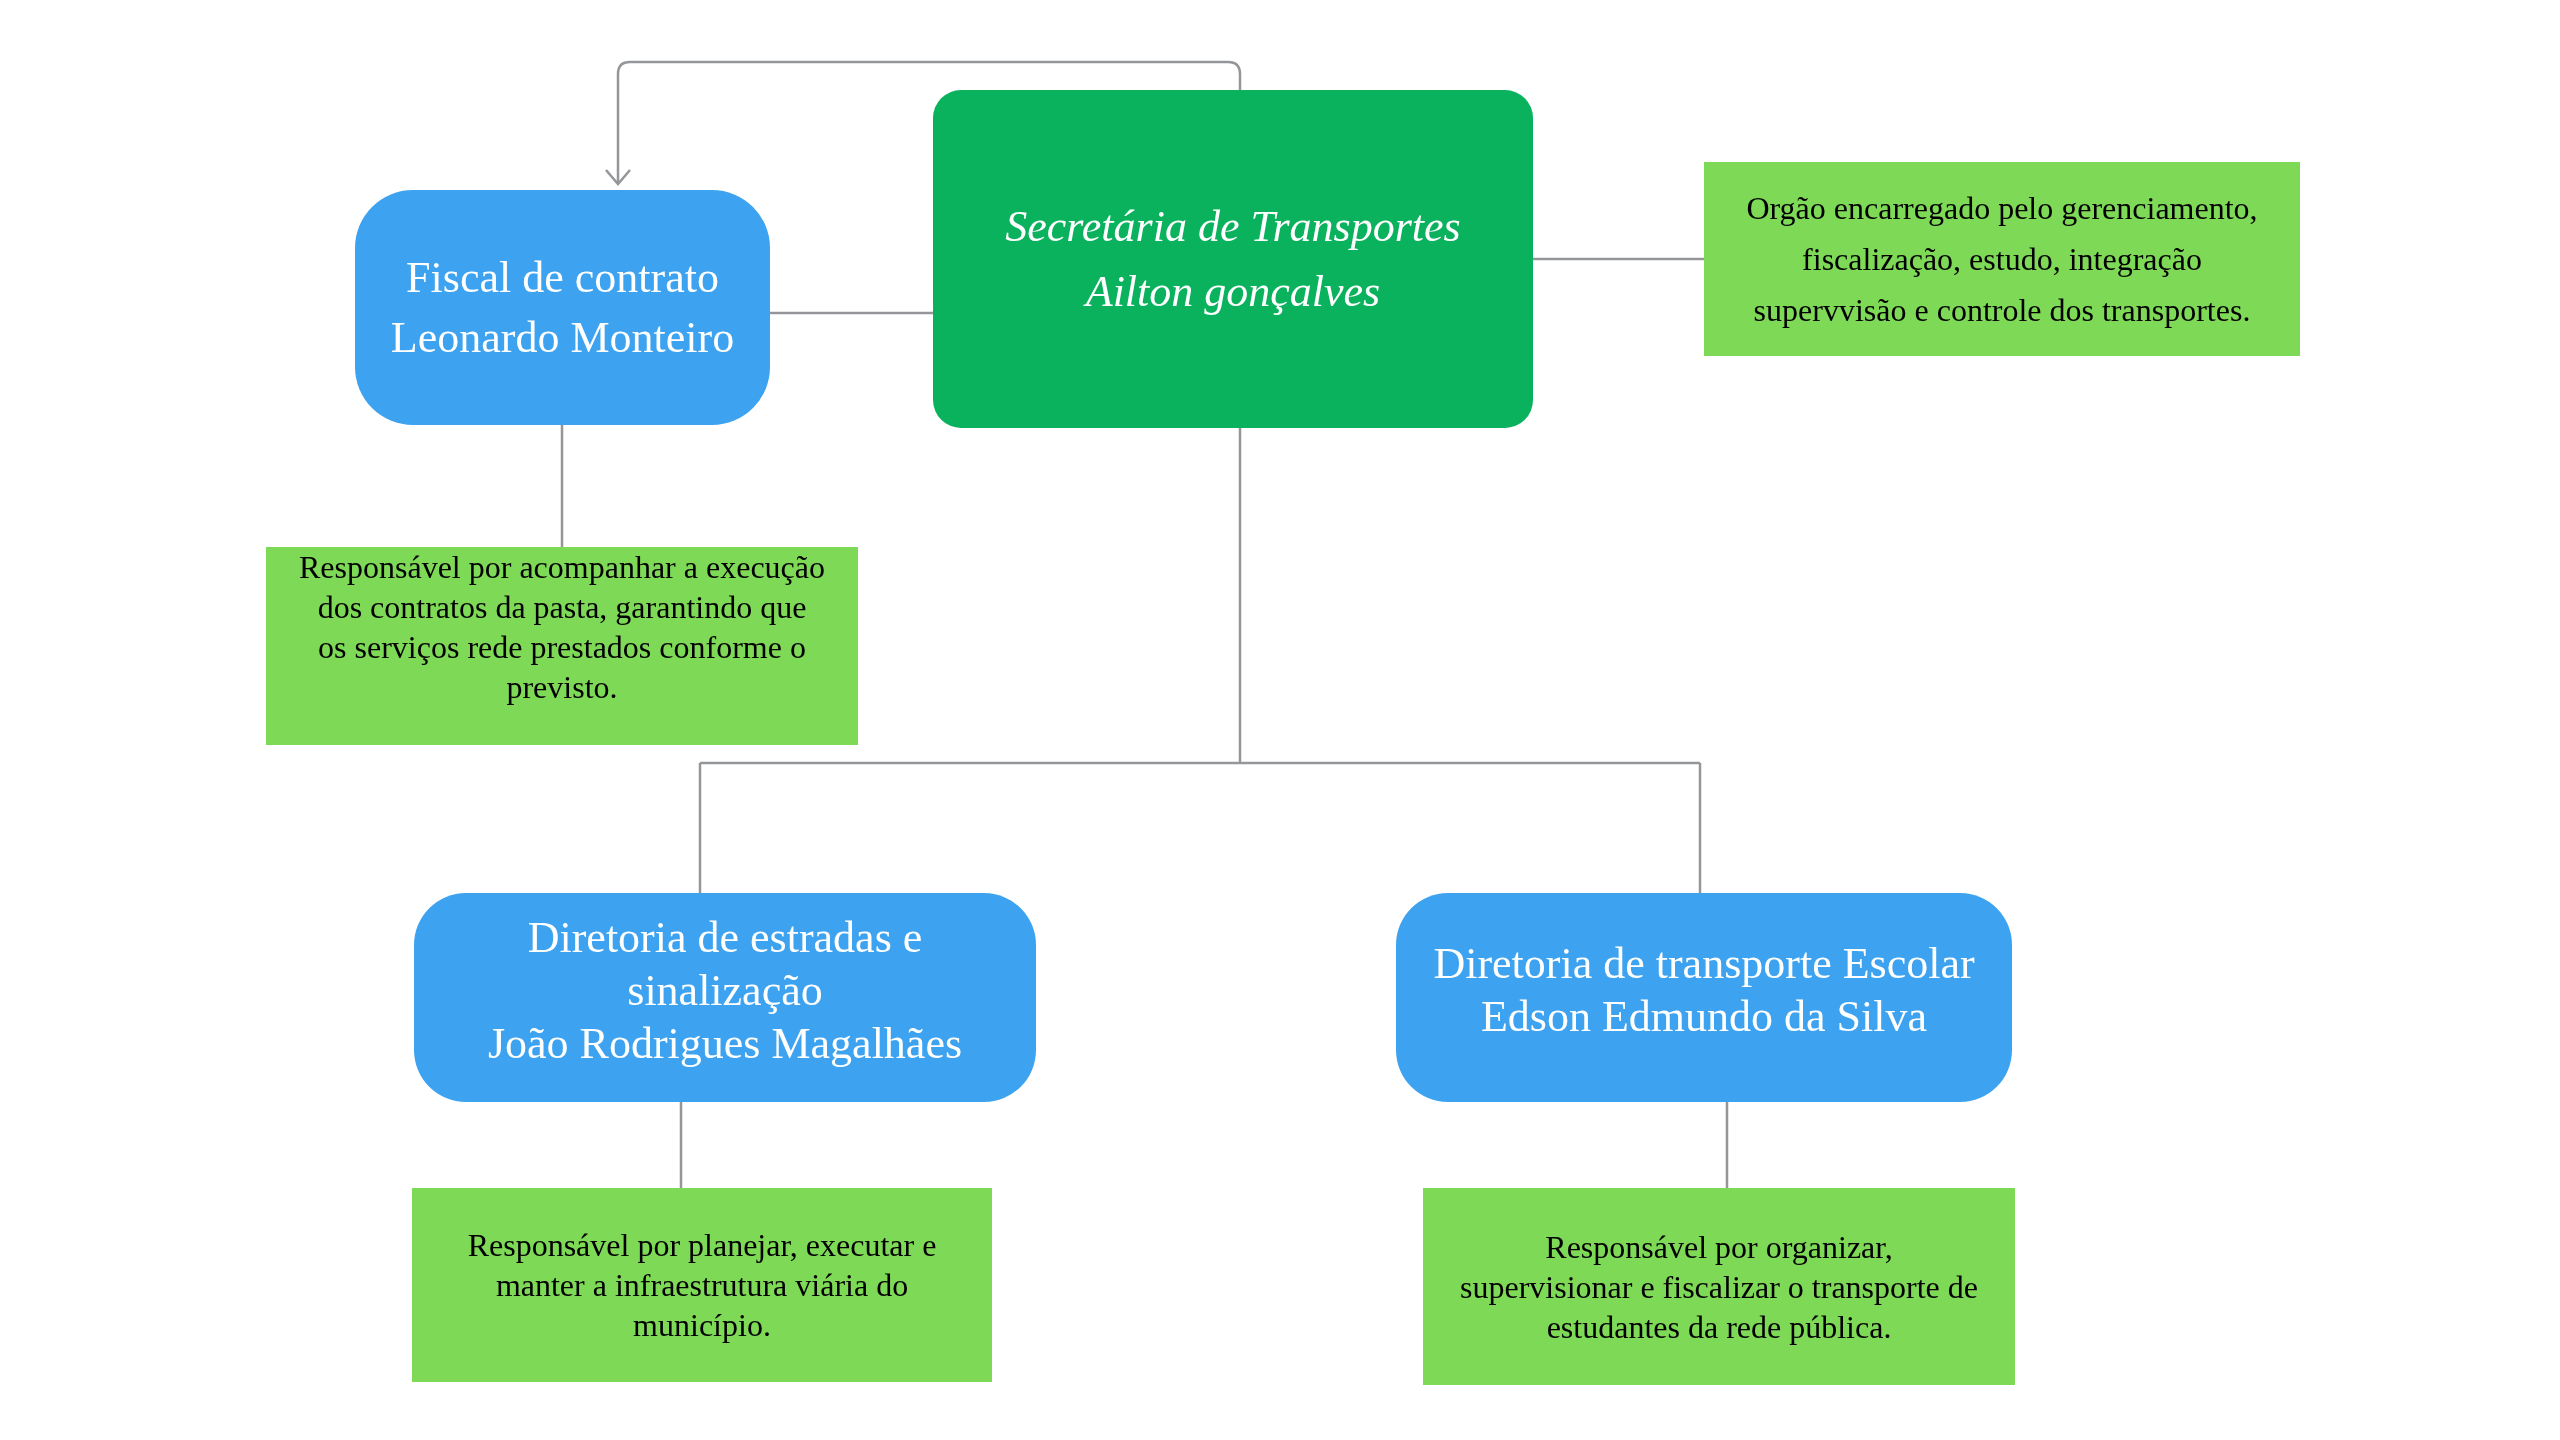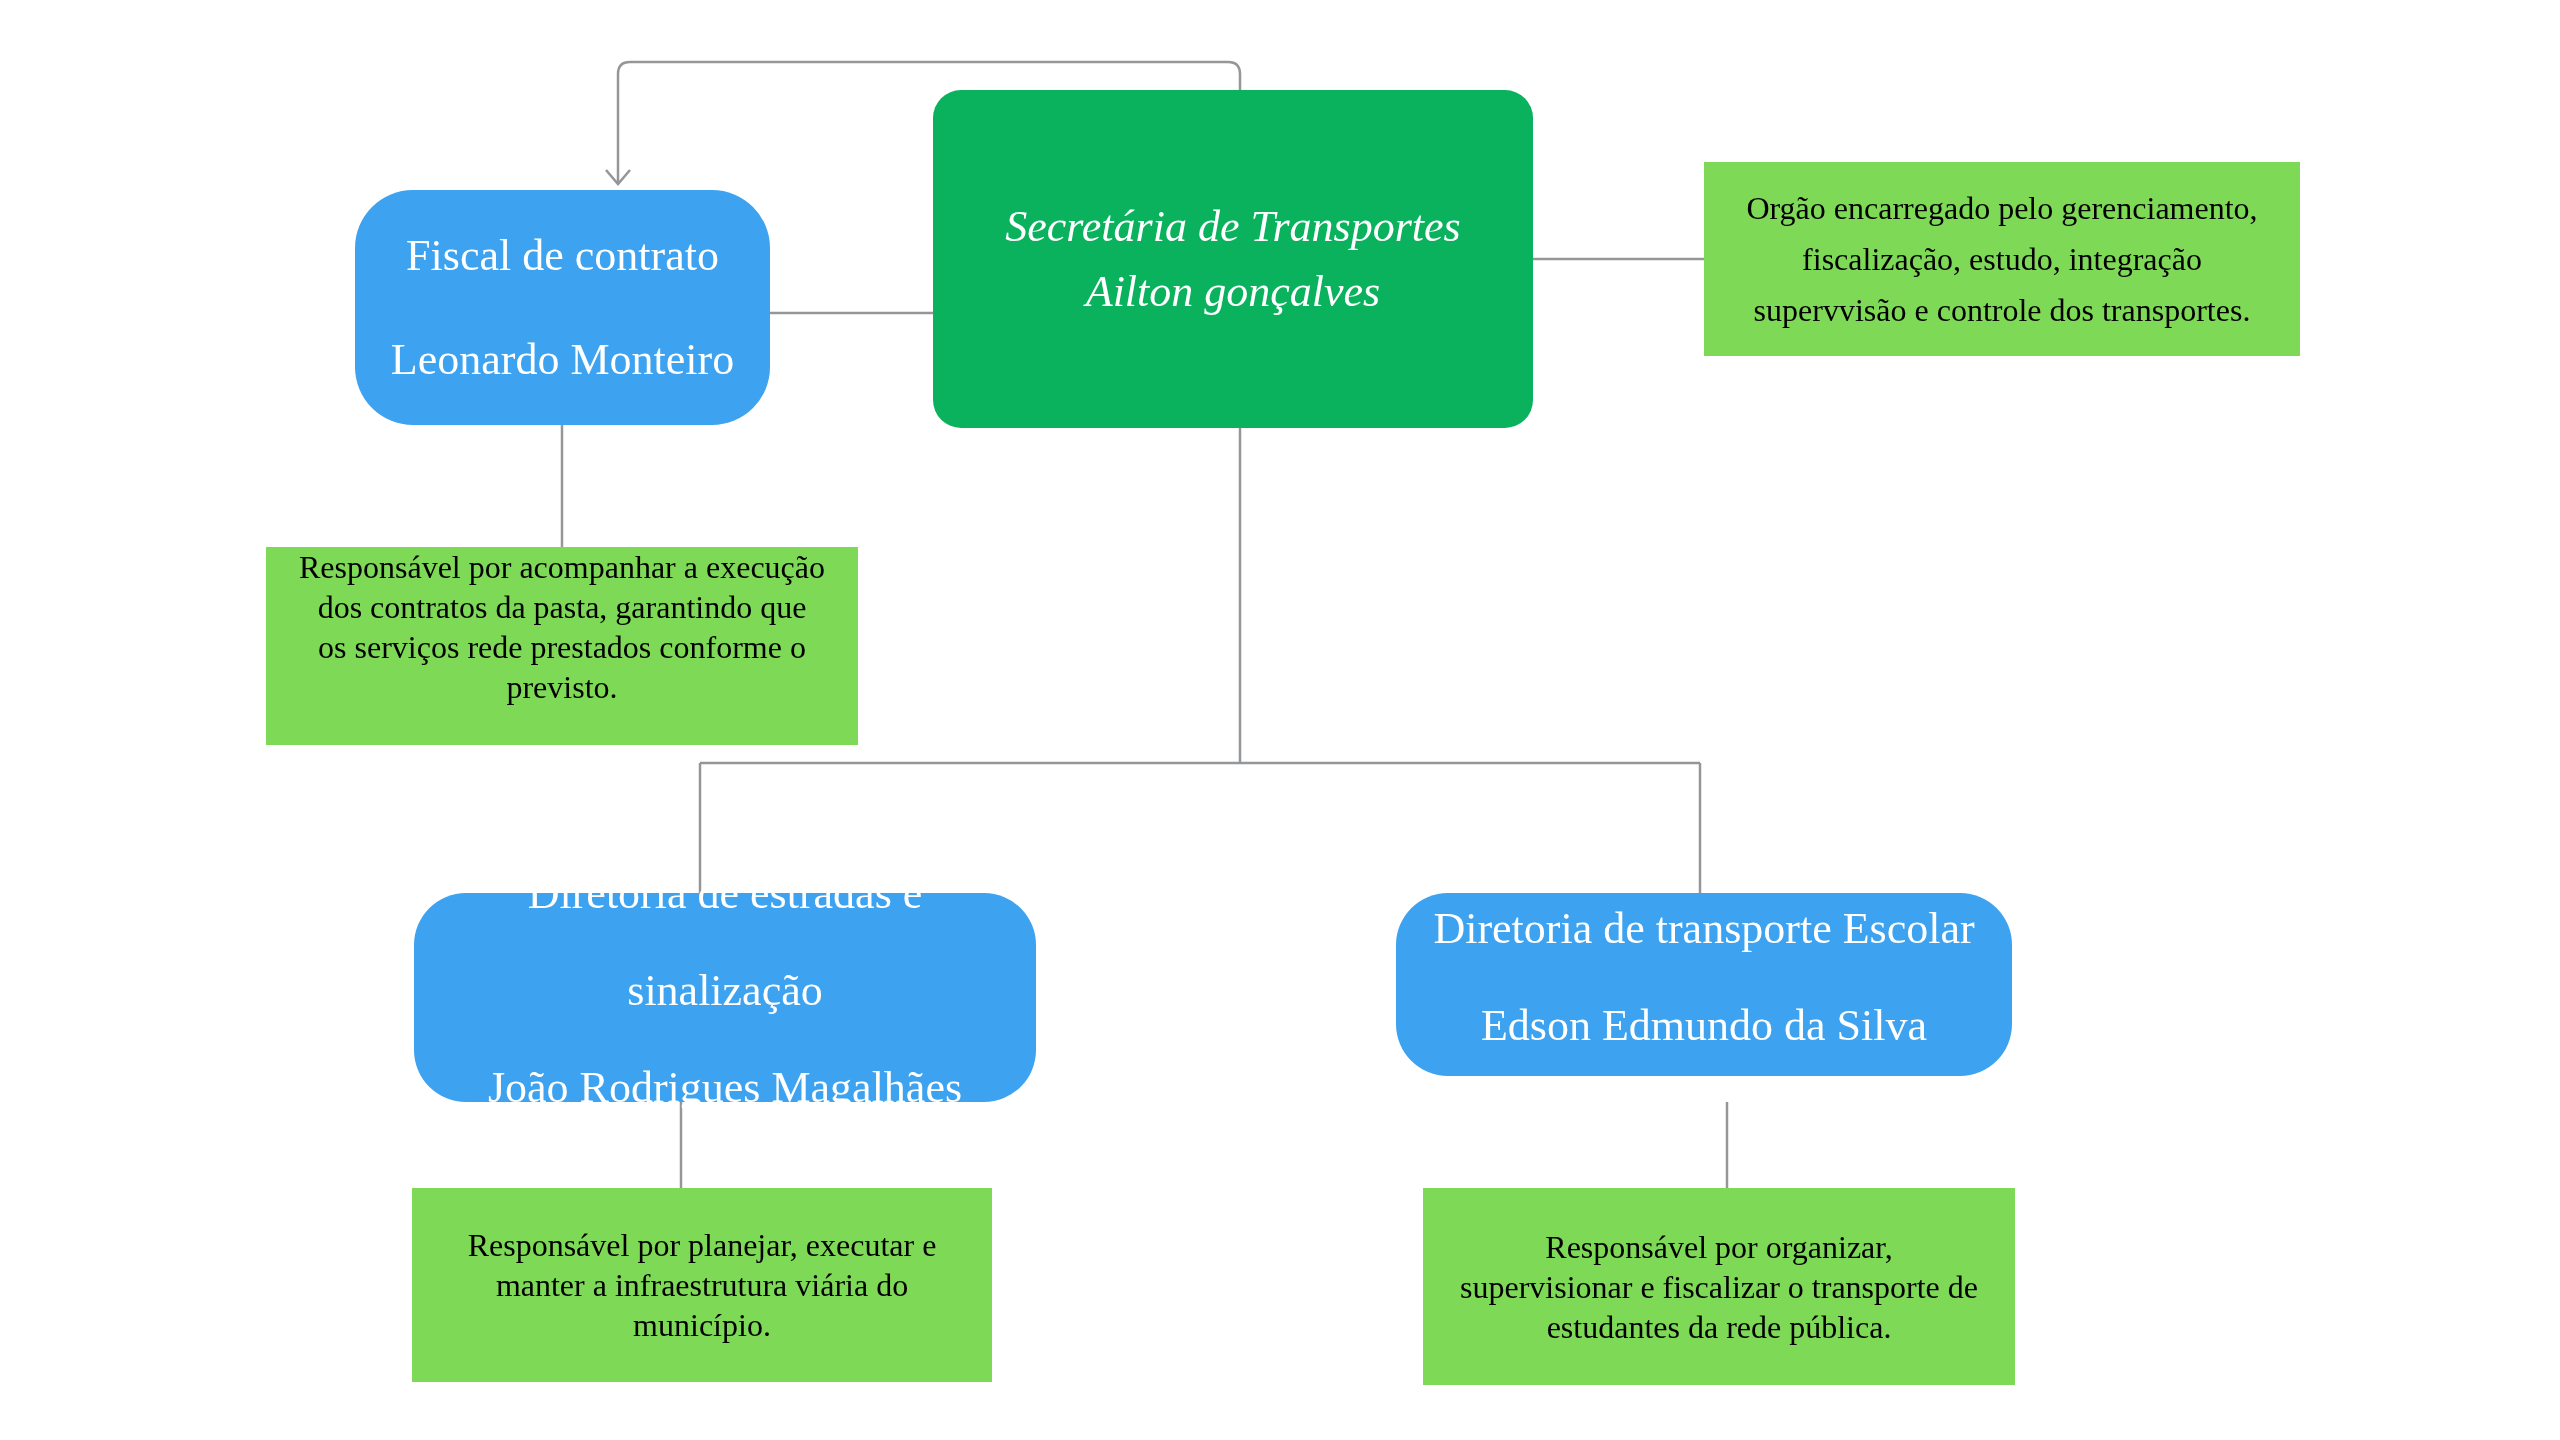--- a/index.html
+++ b/index.html
@@ -39,37 +39,36 @@
     color:var(--role-text);
     font-size:44px;
   }
   .role.green{
     background:var(--node-green);
     border-radius:28px;
   }
   .role.blue{
     background:var(--node-blue);
     border-radius:58px;
-    gap:44px;
   }
   .note{
     background:var(--note-green);
     color:var(--note-text);
     font-size:32px;
     line-height:1.25;
   }
   .note.align-top{
     justify-content:flex-start;
     padding-top:0;
   }
   
   #node-secretaria   {left:933px;  top:90px;   width:600px; height:338px; line-height:1.48;font-style:italic;}
   #node-fiscal       {left:355px;  top:190px;  width:415px; height:235px; line-height:1.35;}
   #node-dir-estradas {left:414px;  top:893px;  width:622px; height:209px; line-height:1.2; border-radius:52px; padding-bottom:12px;}
-  #node-dir-escolar  {left:1396px; top:893px;  width:616px; height:183px; line-height:1.2; border-radius:52px; padding-bottom:14px;}
+  #node-dir-escolar  {left:1396px; top:893px;  width:616px; height:209px; line-height:1.2; border-radius:52px; padding-bottom:14px;}
   #note-secretaria   {left:1704px; top:162px;  width:596px; height:194px;gap:11px;}
   #note-fiscal       {left:266px;  top:547px;  width:592px; height:198px;}
   #note-dir-estradas {left:412px;  top:1188px; width:580px; height:194px;text-align:center;}
   #note-dir-escolar  {left:1423px; top:1188px; width:592px; height:197px;}
 </style>
 </head>
 <body>
 
 <div class="canvas">
 

